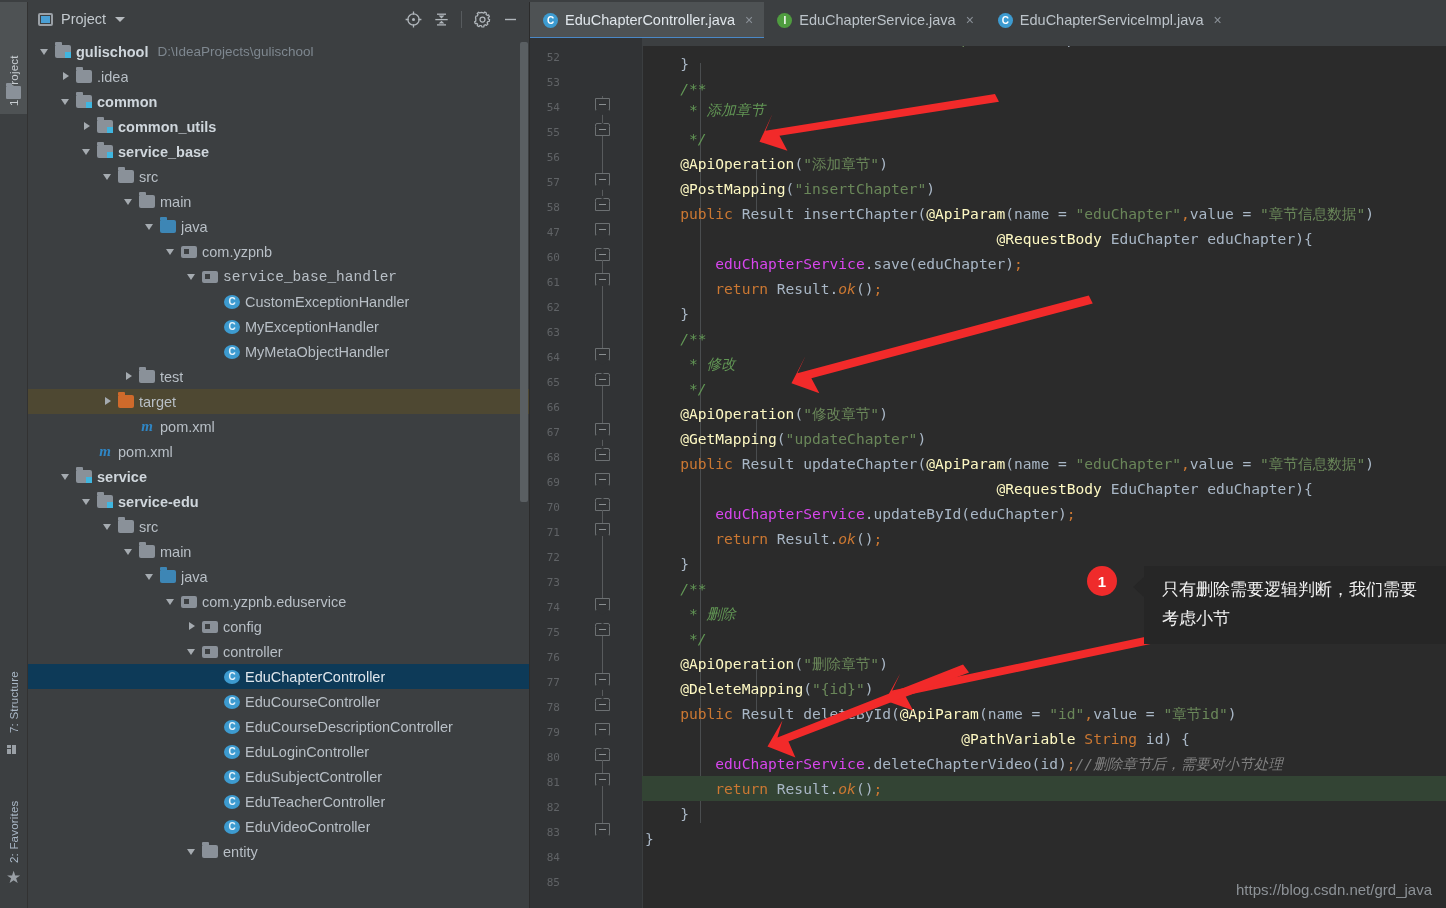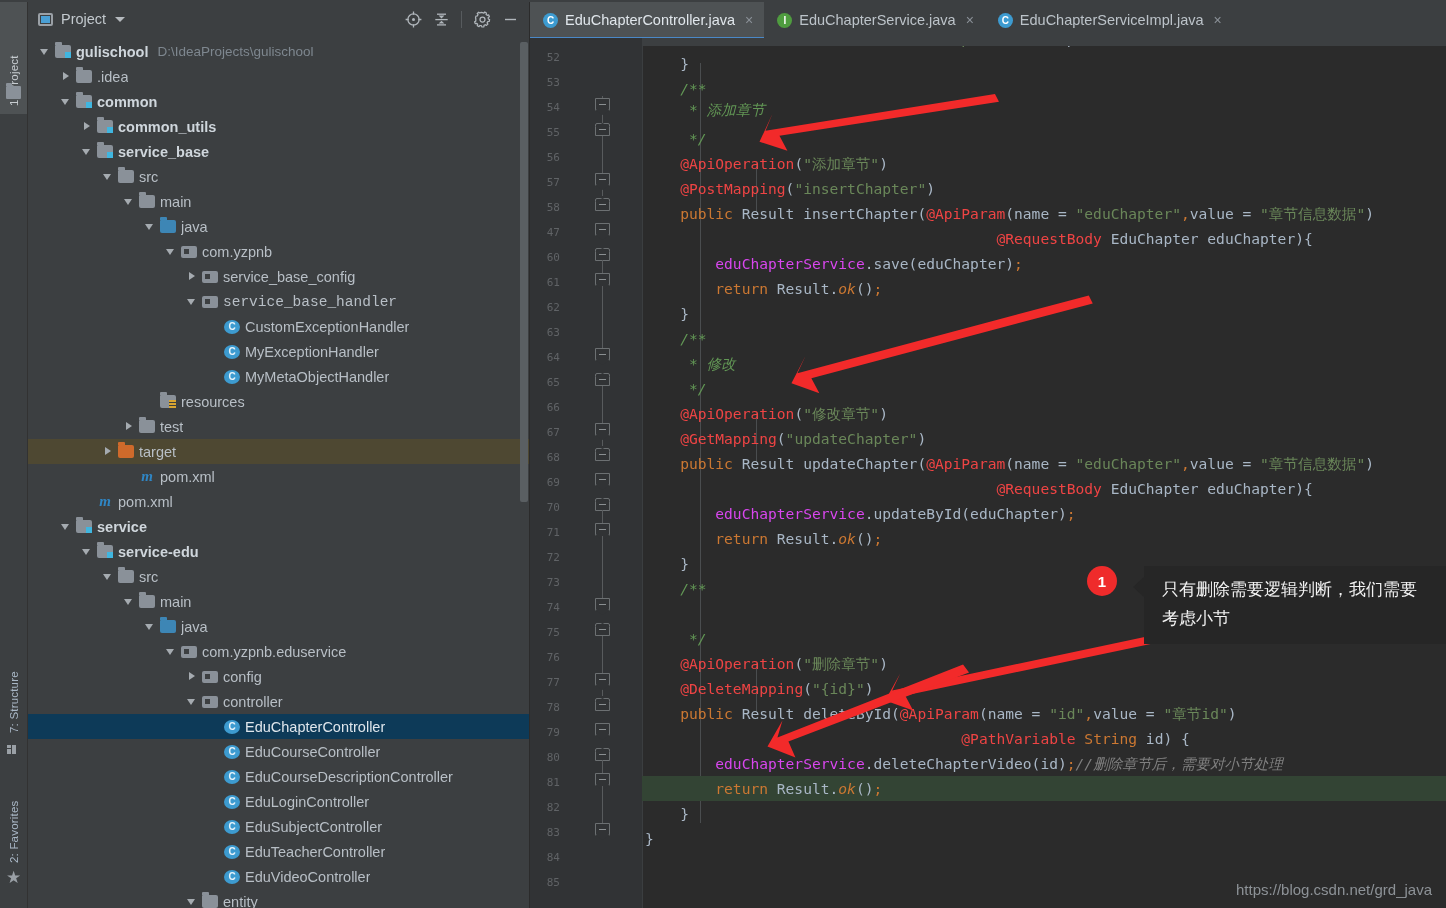--- a/index.html
+++ b/index.html
@@ -125,21 +125,21 @@
 
   .code{position:absolute;left:112px;top:0;right:0;bottom:0;}
   .cl{
     position:absolute;left:0;right:0;height:25px;line-height:25px;
     font-family:"DejaVu Sans Mono",monospace;font-size:14.6px;white-space:pre;
     color:#a9b7c6;padding-left:3px;
   }
   .cl.hlrow{background:#334434;}
   .kw{color:#cc7832;}
   .kwi{color:#cc7832;font-style:italic;}
-  .ann{color:#ef4444;}
+  .ann{color:#fef9c3;}
   .str{color:#6a8759;}
   .cmt{color:#629755;font-style:italic;}
   .cmt2{color:#808080;font-style:italic;}
   .fld{color:#d946ef;}
 
   .topfade{position:absolute;left:112px;right:0;top:0;height:8px;background:#3c3f41;}
 
   
   .arrow-svg{position:absolute;inset:0;pointer-events:none;}
   .callout{
@@ -263,49 +263,39 @@
         <div class="row" style="padding-left: 117px;">
           <span class="arrow d"></span>
           <span class="fi folder blue"></span>
           <span class="lbl">java</span>
         </div>
         <div class="row" style="padding-left: 138px;">
           <span class="arrow d"></span>
           <span class="fi pkg"></span>
           <span class="lbl">com.yzpnb</span>
         </div>
-        <div class="row" style="padding-left: 159px;">
-          <span class="arrow r"></span>
-          <span class="fi pkg"></span>
-          <span class="lbl">service_base_config</span>
-        </div>
         <div class="row" style="padding-left: 159px; font-family: Liberation Mono, monospace;">
           <span class="arrow d"></span>
           <span class="fi pkg"></span>
           <span class="lbl">service_base_handler</span>
         </div>
         <div class="row" style="padding-left: 180px;">
           <span class="arrow"></span>
           <span class="fi cls">C</span>
           <span class="lbl">CustomExceptionHandler</span>
         </div>
         <div class="row" style="padding-left: 180px;">
           <span class="arrow"></span>
           <span class="fi cls">C</span>
           <span class="lbl">MyExceptionHandler</span>
         </div>
         <div class="row" style="padding-left: 180px;">
           <span class="arrow"></span>
           <span class="fi cls">C</span>
           <span class="lbl">MyMetaObjectHandler</span>
-        </div>
-        <div class="row" style="padding-left: 117px;">
-          <span class="arrow"></span>
-          <span class="fi folder res"></span>
-          <span class="lbl">resources</span>
         </div>
         <div class="row" style="padding-left: 96px;">
           <span class="arrow r"></span>
           <span class="fi folder"></span>
           <span class="lbl">test</span>
         </div>
         <div class="row hl" style="padding-left: 75px;">
           <span class="arrow r"></span>
           <span class="fi folder orange"></span>
           <span class="lbl">target</span>
@@ -517,20 +507,21 @@
           <div class="cl" style="top: 313px;">     <span class="cmt">* 修改</span></div>
           <div class="cl" style="top: 338px;">     <span class="cmt">*/</span></div>
           <div class="cl" style="top: 363px;">    <span class="ann">@ApiOperation</span>(<span class="str">"修改章节"</span>)</div>
           <div class="cl" style="top: 388px;">    <span class="ann">@GetMapping</span>(<span class="str">"updateChapter"</span>)</div>
           <div class="cl" style="top: 413px;">    <span class="kw">public</span> Result updateChapter(<span class="ann">@ApiParam</span>(name = <span class="str">"eduChapter"</span><span class="kw">,</span>value = <span class="str">"章节信息数据"</span>)</div>
           <div class="cl" style="top: 438px;">                                        <span class="ann">@RequestBody</span> EduChapter eduChapter){</div>
           <div class="cl" style="top: 463px;">        <span class="fld">eduChapterService</span>.updateById(eduChapter)<span class="kw">;</span></div>
           <div class="cl" style="top: 488px;">        <span class="kw">return</span> Result.<span class="kwi">ok</span>()<span class="kw">;</span></div>
           <div class="cl" style="top: 513px;">    }</div>
           <div class="cl" style="top: 538px;">    <span class="cmt">/**</span></div>
+          <div class="cl" style="top: 563px;">     <span class="cmt">* 删除</span></div>
           <div class="cl" style="top: 588px;">     <span class="cmt">*/</span></div>
           <div class="cl" style="top: 613px;">    <span class="ann">@ApiOperation</span>(<span class="str">"删除章节"</span>)</div>
           <div class="cl" style="top: 638px;">    <span class="ann">@DeleteMapping</span>(<span class="str">"{id}"</span>)</div>
           <div class="cl" style="top: 663px;">    <span class="kw">public</span> Result deleteById(<span class="ann">@ApiParam</span>(name = <span class="str">"id"</span><span class="kw">,</span>value = <span class="str">"章节id"</span>)</div>
           <div class="cl" style="top: 688px;">                                    <span class="ann">@PathVariable</span> <span class="kw">String</span> id) {</div>
           <div class="cl" style="top: 713px;">        <span class="fld">eduChapterService</span>.deleteChapterVideo(id)<span class="kw">;</span><span class="cmt2">//删除章节后，需要对小节处理</span></div>
           <div class="cl hlrow" style="top: 738px;">        <span class="kw">return</span> Result.<span class="kwi">ok</span>()<span class="kw">;</span></div>
           <div class="cl" style="top: 763px;">    }</div>
           <div class="cl" style="top: 788px;">}</div>
           <div class="cl" style="top: 813px;"></div>

